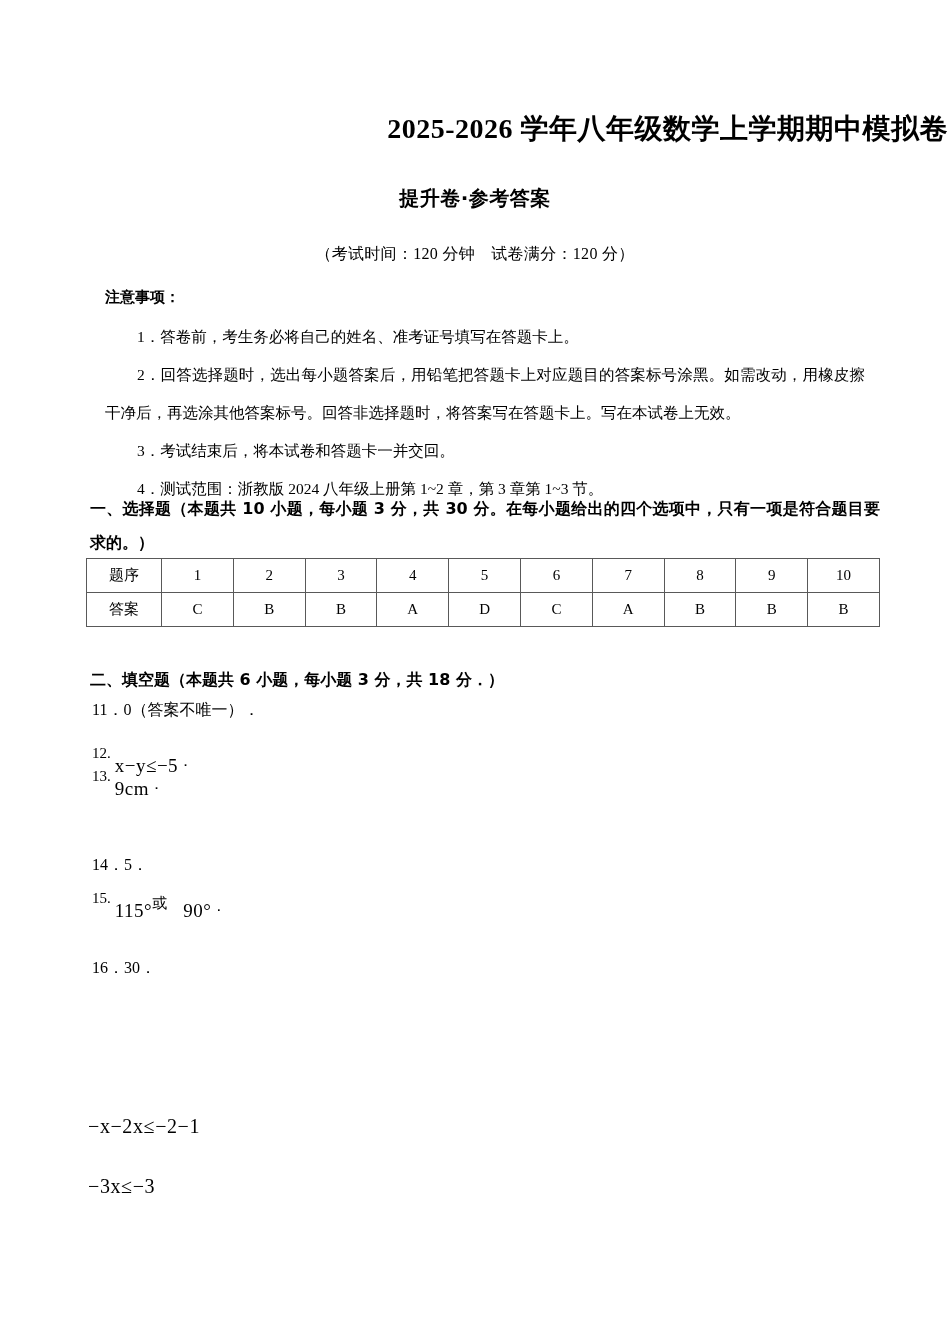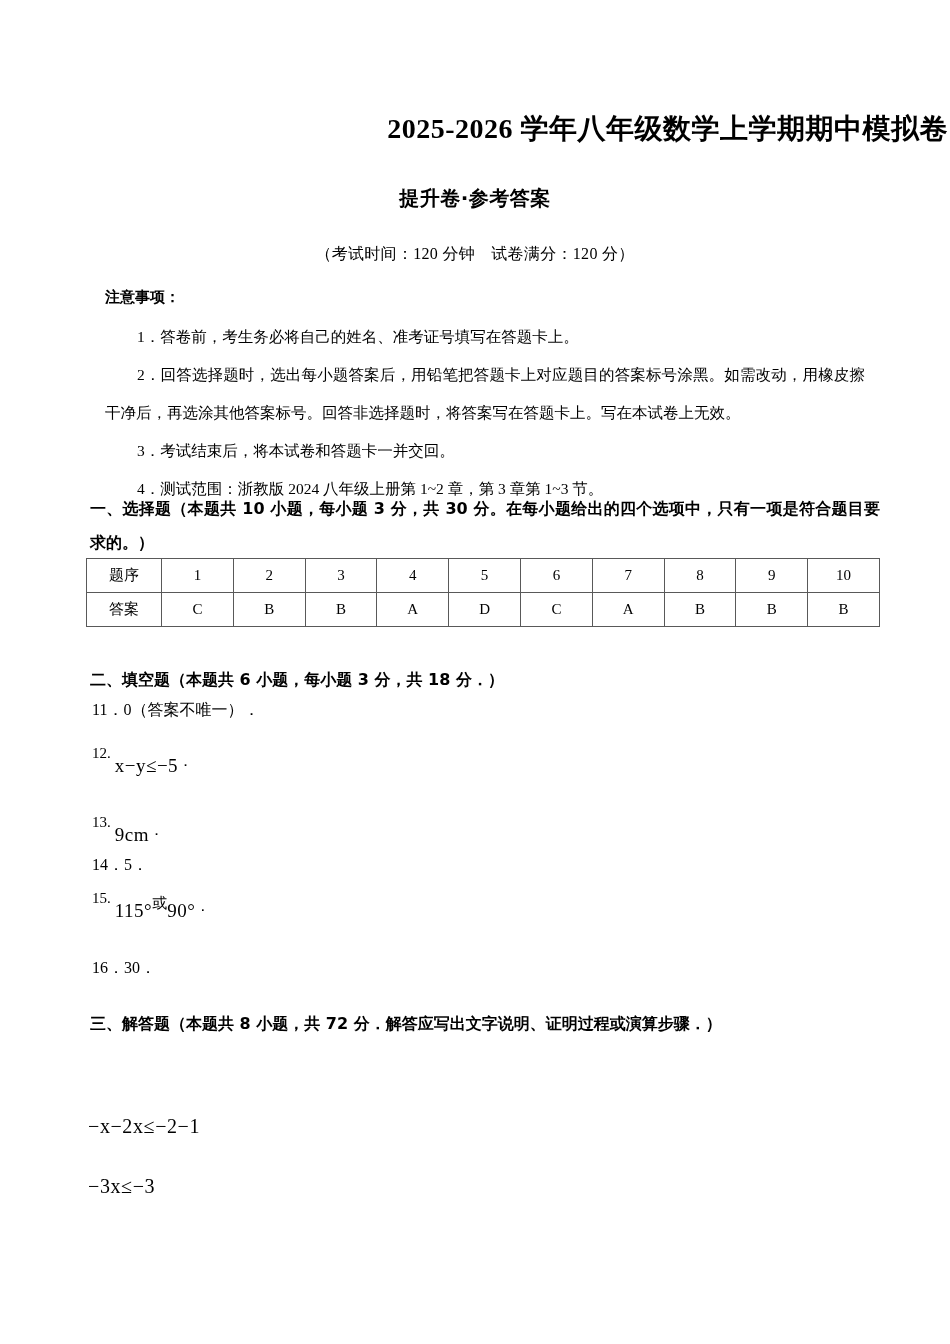--- a/index.html
+++ b/index.html
@@ -144,21 +144,21 @@
   }
   .sup-or {
     display: inline-block;
     vertical-align: 9px;
     font-size: 15px;
     font-family: "DejaVu Sans", "Liberation Sans", sans-serif;
   }
 
   #q11 { top: 700px; }
   #q12 { top: 745px; }
-  #q13 { top: 814px; }
+  #q13 { top: 768px; }
   #q14 { top: 855px; }
   #q15 { top: 890px; }
   #q16 { top: 958px; }
 
   
   .q17-line {
     position: absolute;
     left: 92px;
     top: 1050px;
     font-size: 16px;
@@ -242,26 +242,25 @@
 
   <div class="fib raised" id="q13">
     <span class="num">13.</span><span class="ans">9cm</span><span class="dot">．</span>
   </div>
 
   <div class="fib plain" id="q14">
     <span class="num">14．</span><span class="ans">5．</span>
   </div>
 
   <div class="fib raised" id="q15">
-    <span class="num">15.</span><span class="ans">115°</span><span class="sup-or">或</span><span class="ans" style="margin-left:0">90°</span><span class="dot">．</span>
+    <span class="num">15.</span><span class="ans">115°</span><span class="sup-or">或</span><span class="ans" style="margin-left:16px">90°</span><span class="dot">．</span>
   </div>
 
   <div class="fib plain" id="q16">
     <span class="num">16．</span><span class="ans">30．</span>
   </div>
 
-  <div class="section-heading" id="sec3">三、解答题（本题共 8 小题，共 72 分．解答应写出文字说明、证明过程或演算步骤．）</div>
 
 
   <div class="work-line" id="w1">−x−2x≤−2−1</div>
   <div class="work-line" id="w2">−3x≤−3</div>
 
 </div>
 
 </body></html>

